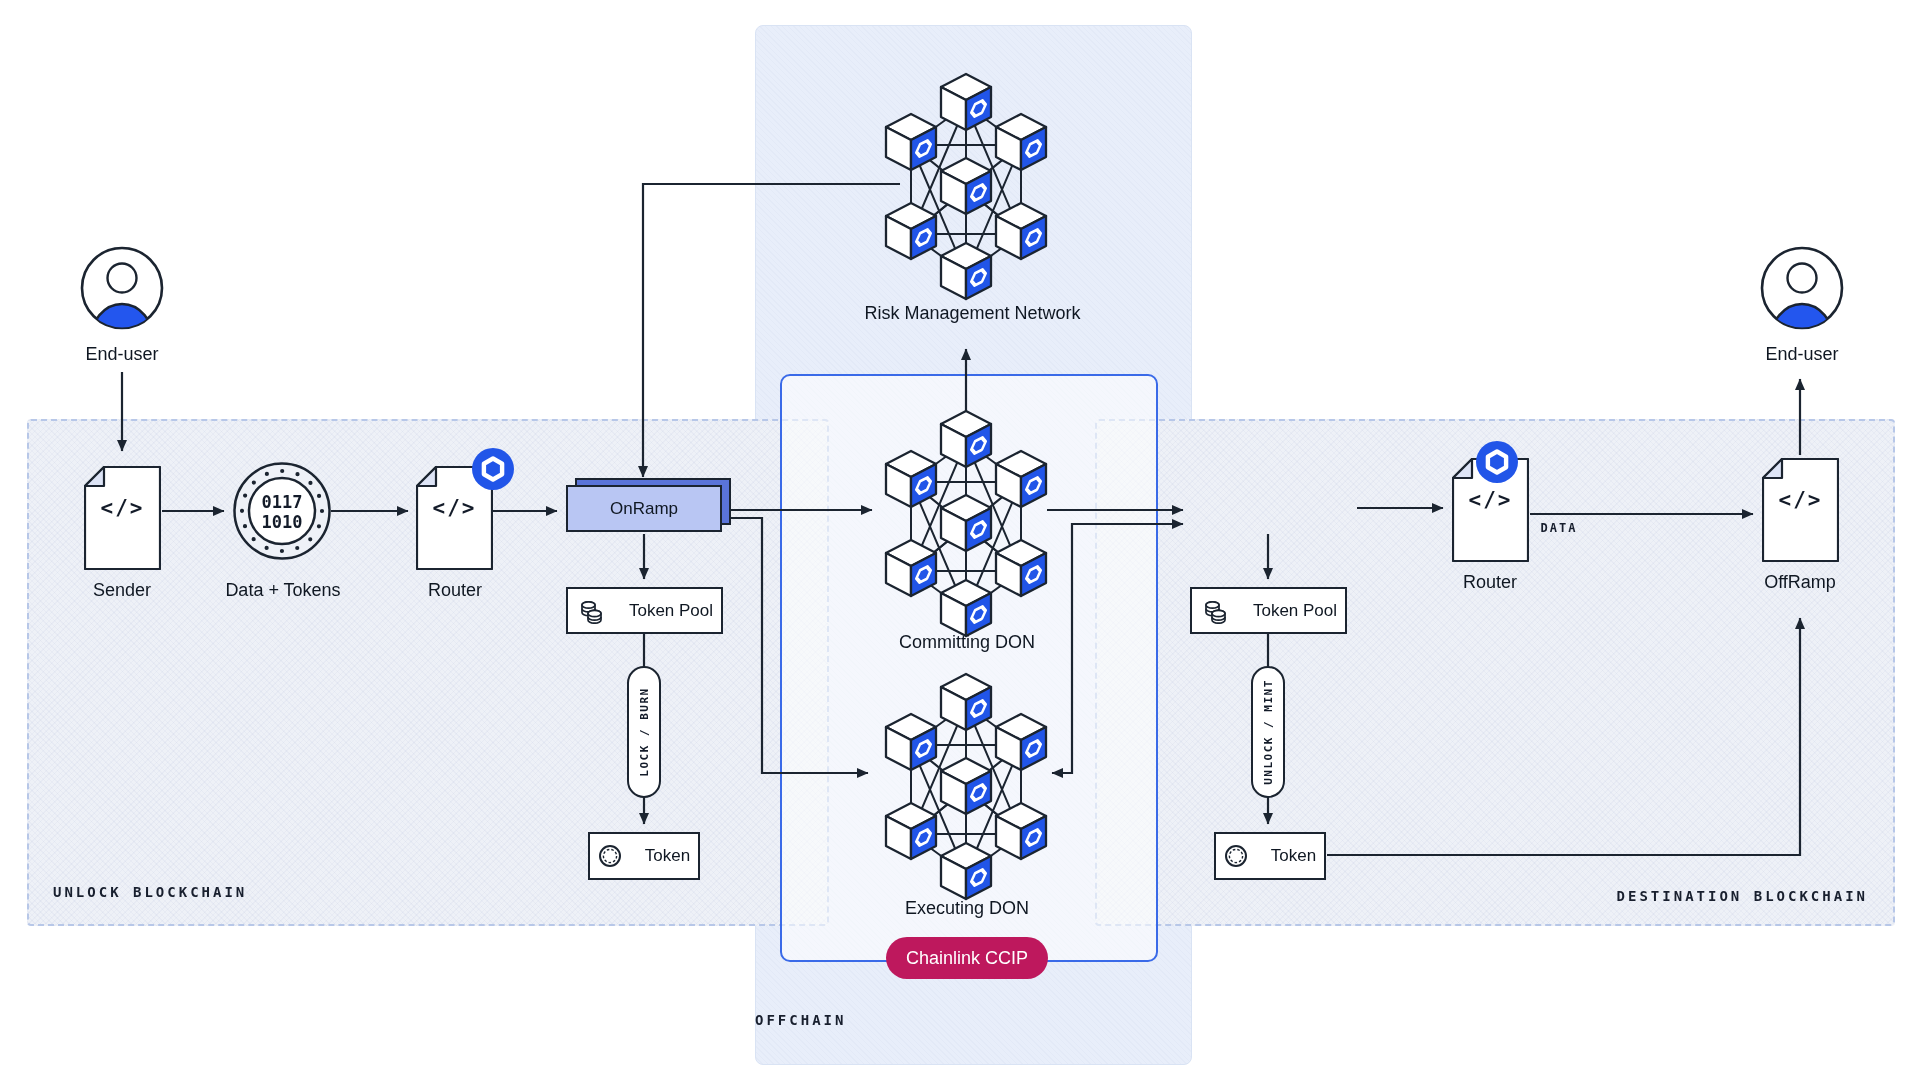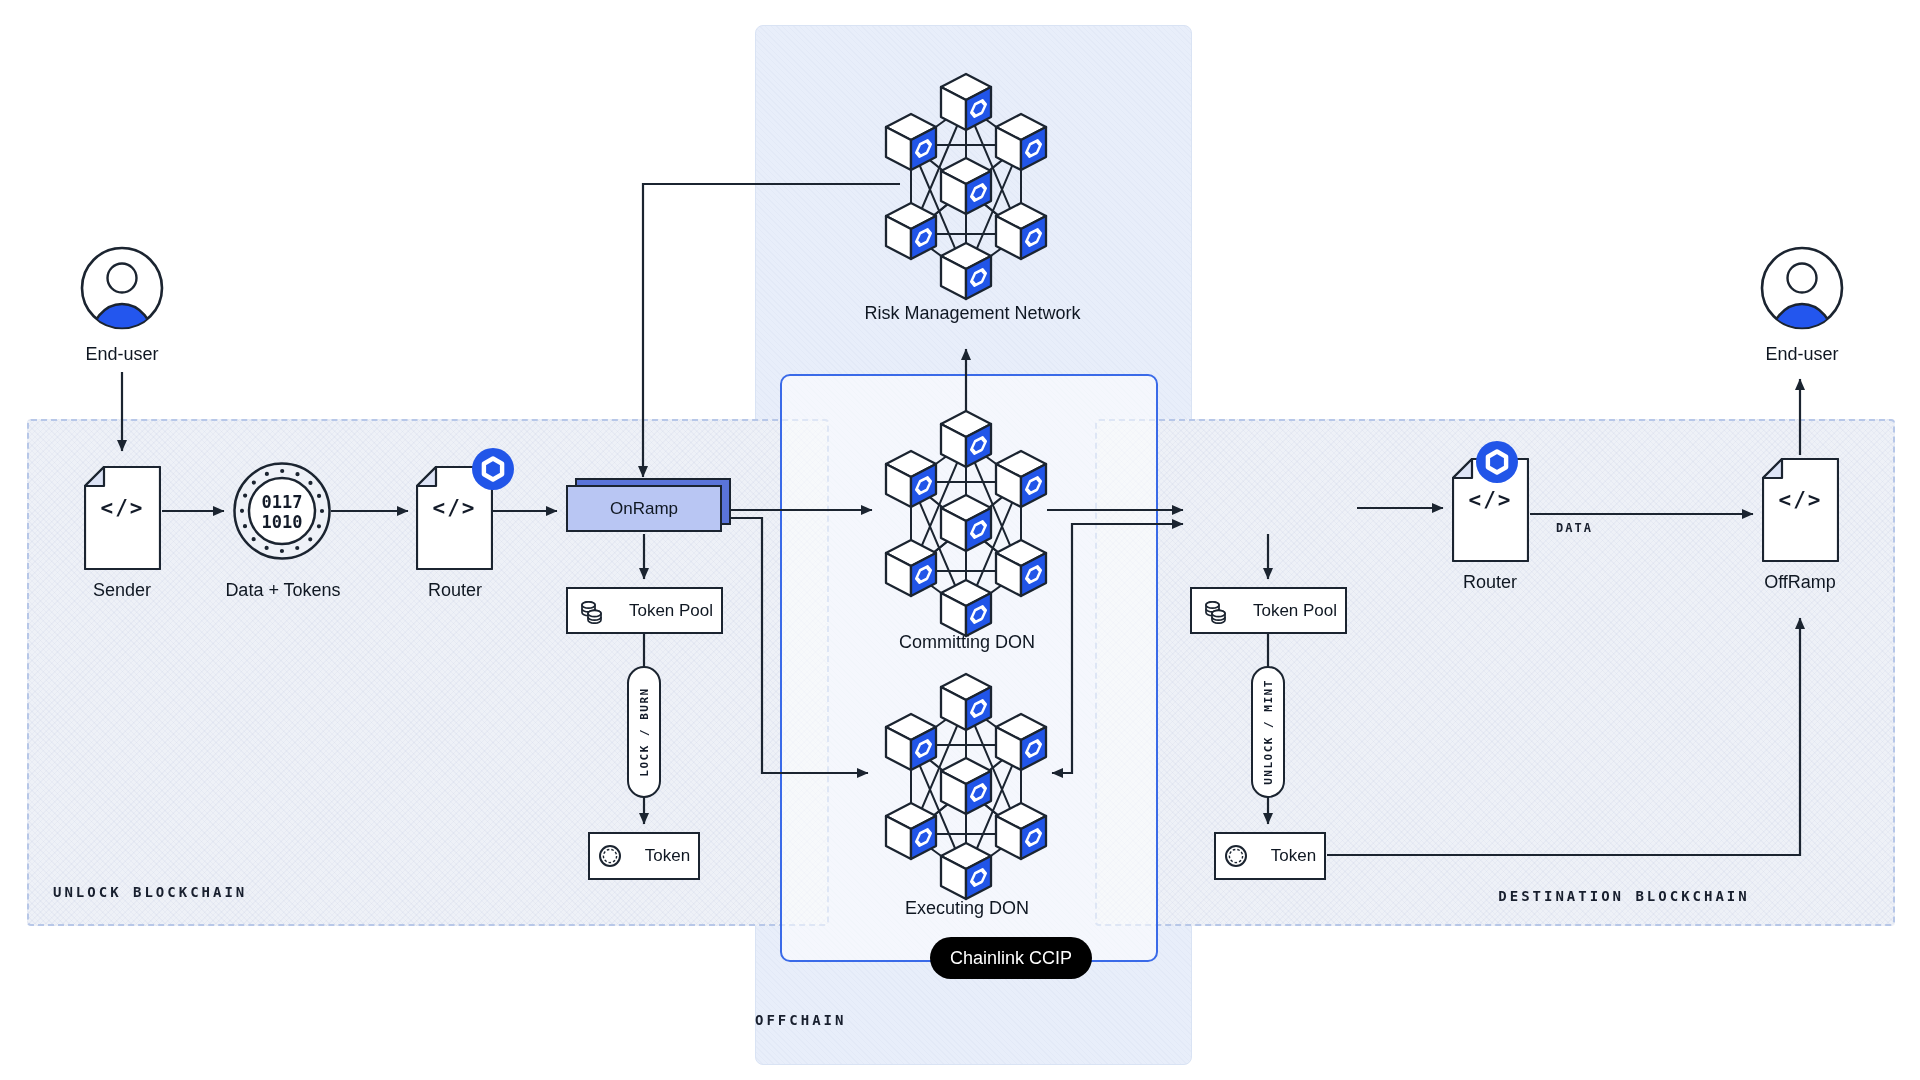--- a/index.html
+++ b/index.html
@@ -50,22 +50,22 @@
     display:flex;align-items:center;justify-content:center;gap:23px;
     font-size:17px;font-weight:500;color:#0f1722;}
 
   .pill{position:absolute;width:34px;height:132px;background:#ffffff;
     border:2px solid #1b2430;border-radius:18px;box-sizing:border-box;z-index:4;}
   .pill span{position:absolute;left:50%;top:50%;
     transform:translate(-50%,-50%) rotate(-90deg);white-space:nowrap;
     font-family:"DejaVu Sans Mono",monospace;font-size:11px;font-weight:700;
     letter-spacing:1.5px;color:#131b29;}
 
-  .ccip-pill{position:absolute;left:930px;top:937px;width:162px;height:42px;
-    background:#000000;border-radius:21px;display:flex;align-items:center;
+  .ccip-pill{position:absolute;left:886px;top:937px;width:162px;height:42px;
+    background:#be185d;border-radius:21px;display:flex;align-items:center;
     justify-content:center;color:#ffffff;font-size:18px;font-weight:500;z-index:5;}
 
   .mono-small{font-family:"DejaVu Sans Mono",monospace;font-size:12px;
     font-weight:700;letter-spacing:2px;color:#181f2e;}
 
   .binary-text{font-family:"DejaVu Sans Mono",monospace;font-size:17px;
     font-weight:700;line-height:20px;color:#131b29;text-align:center;}
   svg{display:block;}
 </style>
 </head>
@@ -274,30 +274,30 @@
     <svg width="77" height="104">
         <use href="#doc-sym"></use>
       </svg>
     <div class="glyph">&lt;/&gt;</div>
   </div>
   <svg class="node" style="left:1473px;top:438px" width="48" height="48">
       <use href="#badge-sym" x="24" y="24"></use>
     </svg>
   <div class="node-label" style="left:1420px;top:572px;width:140px">Router</div>
 
-  <div class="node mono-small" style="left:1556px;top:521px;width:120px;text-align:left">DATA</div>
+  <div class="node mono-small" style="left:1499px;top:521px;width:120px;text-align:center">DATA</div>
 
   <div class="node doc" style="left:1762px;top:458px">
     <svg width="77" height="104">
         <use href="#doc-sym"></use>
       </svg>
     <div class="glyph">&lt;/&gt;</div>
   </div>
   <div class="node-label" style="left:1730px;top:572px;width:140px">OffRamp</div>
 
   <svg class="node" style="left:1759px;top:245px" width="86" height="86">
       <use href="#avatar-sym"></use>
     </svg>
   <div class="node-label" style="left:1722px;top:344px;width:160px">End-user</div>
 
-  <div class="panel-caption" style="left:1380px;top:888px;width:488px;text-align:center">DESTINATION BLOCKCHAIN</div>
+  <div class="panel-caption" style="left:1380px;top:888px;width:488px;text-align:right">DESTINATION BLOCKCHAIN</div>
 
 </div>
 
 </body></html>

